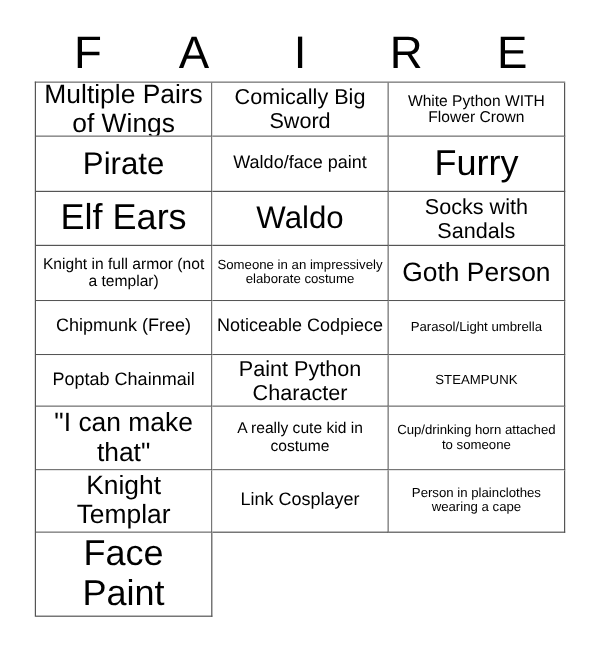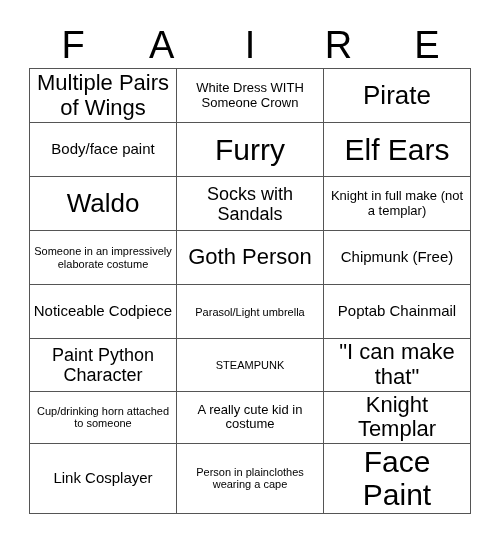--- a/index.html
+++ b/index.html
@@ -91,43 +91,46 @@
     <div class="header-letter">A</div>
     <div class="header-letter">I</div>
     <div class="header-letter">R</div>
     <div class="header-letter">E</div>
   </div>
 
   <div id="grid">
       <div class="cell fs-lg">
         <span class="cell-text">Multiple Pairs of Wings</span>
       </div>
+      <div class="cell fs-md">
+        <span class="cell-text">Comically Big Sword</span>
+      </div>
       <div class="cell fs-xs">
-        <span class="cell-text">White Dress WITH Someone Crown</span>
+        <span class="cell-text">White Python WITH Flower Crown</span>
       </div>
       <div class="cell fs-xl">
         <span class="cell-text">Pirate</span>
       </div>
       <div class="cell fs-sm">
-        <span class="cell-text">Body/face paint</span>
+        <span class="cell-text">Waldo/face paint</span>
       </div>
       <div class="cell fs-xxl">
         <span class="cell-text">Furry</span>
       </div>
       <div class="cell fs-xxl">
         <span class="cell-text">Elf Ears</span>
       </div>
       <div class="cell fs-xl">
         <span class="cell-text">Waldo</span>
       </div>
       <div class="cell fs-md">
         <span class="cell-text">Socks with Sandals</span>
       </div>
       <div class="cell fs-xs">
-        <span class="cell-text">Knight in full make (not a templar)</span>
+        <span class="cell-text">Knight in full armor (not a templar)</span>
       </div>
       <div class="cell fs-xxs">
         <span class="cell-text">Someone in an impressively elaborate costume</span>
       </div>
       <div class="cell fs-lg">
         <span class="cell-text">Goth Person</span>
       </div>
       <div class="cell fs-sm">
         <span class="cell-text">Chipmunk (Free)</span>
       </div>
@@ -142,25 +145,25 @@
       </div>
       <div class="cell fs-md">
         <span class="cell-text">Paint Python Character</span>
       </div>
       <div class="cell fs-xxs">
         <span class="cell-text">STEAMPUNK</span>
       </div>
       <div class="cell fs-lg">
         <span class="cell-text">"I can make that"</span>
       </div>
+      <div class="cell fs-xs">
+        <span class="cell-text">A really cute kid in costume</span>
+      </div>
       <div class="cell fs-xxs">
         <span class="cell-text">Cup/drinking horn attached to someone</span>
-      </div>
-      <div class="cell fs-xs">
-        <span class="cell-text">A really cute kid in costume</span>
       </div>
       <div class="cell fs-lg">
         <span class="cell-text">Knight Templar</span>
       </div>
       <div class="cell fs-sm">
         <span class="cell-text">Link Cosplayer</span>
       </div>
       <div class="cell fs-xxs">
         <span class="cell-text">Person in plainclothes wearing a cape</span>
       </div>

